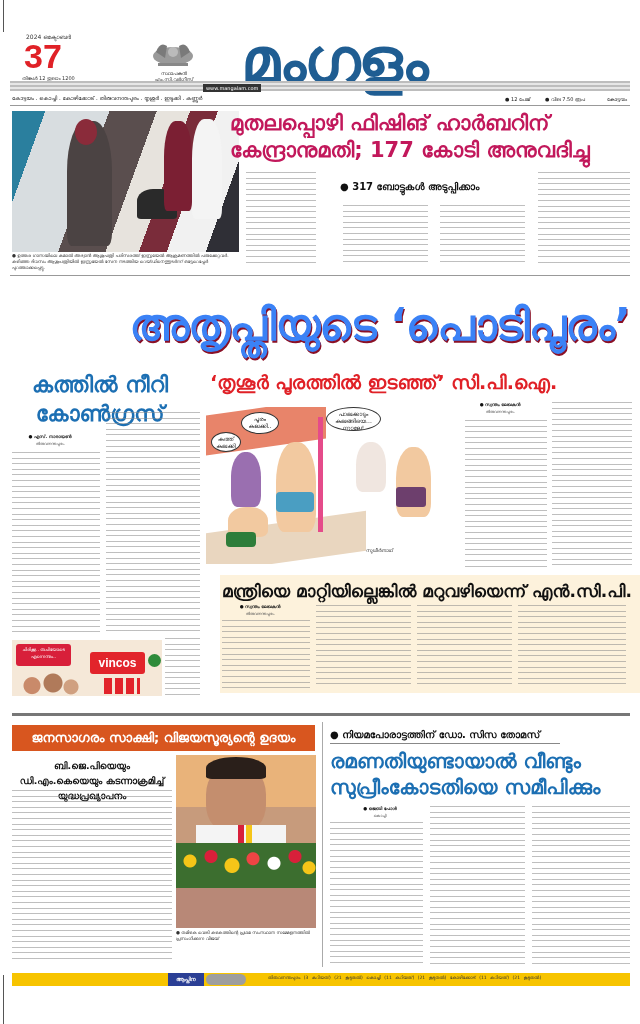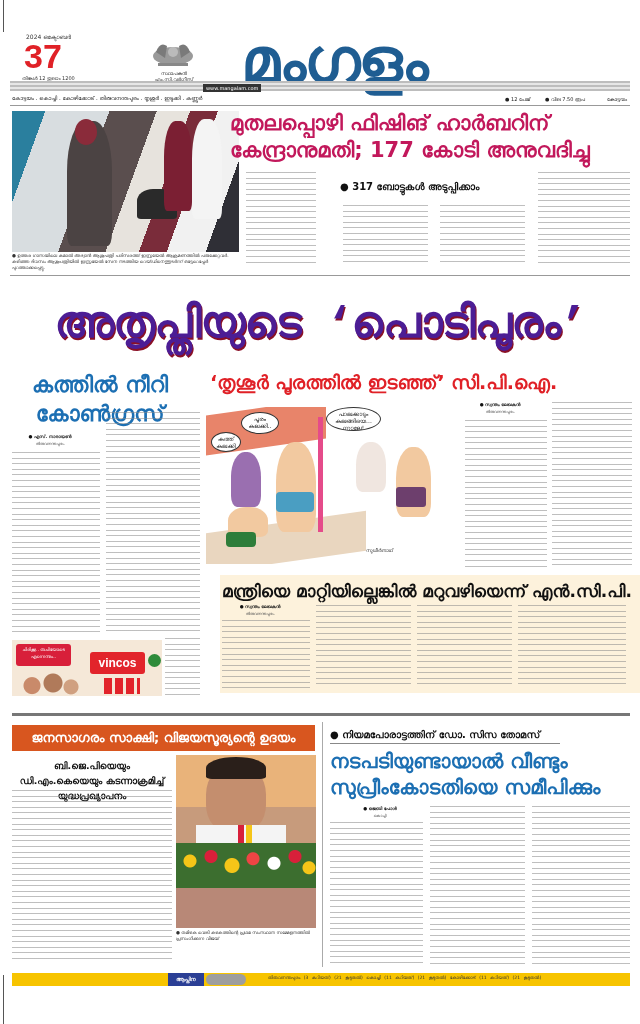--- a/index.html
+++ b/index.html
@@ -26,21 +26,21 @@
   
   .photo1 { left: 12px; top: 111px; width: 227px; height: 141px;
     background: linear-gradient(110deg, #2a7f9e 0 12%, #d8dde0 12% 35%, #5a4e4e 35% 52%, #e7e3dd 52% 64%, #7a2c3a 64% 74%, #f1f1f1 74% 88%, #2f2f36 88% 100%); }
   .photo1 .fig { position:absolute; border-radius: 40% 40% 10% 10%; }
   .caption1 { left: 12px; top: 253px; width: 227px; font-size: 4.5px; color: #333; line-height: 6px; }
   .head1 { left: 230px; top: 110px; width: 392px; font-size: 21px; font-weight: bold; color: #c2185b; line-height: 27px; }
   .bullet-head { left: 340px; top: 181px; font-size: 10px; font-weight: bold; color: #111; }
   .lines { background: repeating-linear-gradient(#8a8a8a 0 1px, transparent 1px 5.6px); opacity: .55; }
 
   
-  .banner { left: 10px; top: 298px; width: 620px; text-align: center; font-size: 44px; font-weight: bold; color: #4c1d95; line-height: 54px; letter-spacing: -1px; text-shadow: 1px 2px 0 #8a1026; font-family: Liberation Mono, monospace; }
+  .banner { left: 10px; top: 298px; width: 620px; text-align: right; font-size: 44px; font-weight: bold; color: #3b82f6; line-height: 54px; letter-spacing: -1px; text-shadow: 1px 2px 0 #8a1026; }
   .congress-head { left: 20px; top: 370px; width: 160px; text-align: center; font-size: 22px; font-weight: bold; color: #1c6fb3; line-height: 29px; }
   .cpi-head { left: 210px; top: 370px; width: 420px; font-size: 19px; font-weight: bold; color: #e02127; line-height: 24px; }
 
   .byline { font-size: 4.5px; font-weight: bold; color: #111; text-align: center; }
   .byline-place { font-size: 4px; color: #555; text-align: center; }
 
   
   .cartoon { left: 206px; top: 407px; width: 238px; height: 157px; background: #fff; overflow: hidden; border: 0; }
   .cartoon .sky { position:absolute; left:0; top:0; width:120px; height:40px; background:#e8846a; transform: skewY(-8deg); }
   .cartoon .floor { position:absolute; left:0; top:115px; width:160px; height:40px; background:#e9d6bf; transform: skewY(-8deg); }
@@ -201,21 +201,21 @@
   <div style="position:absolute;left:62px;top:70px;width:6px;height:40px;background:#d8203a;"></div>
   <div style="position:absolute;left:70px;top:70px;width:6px;height:40px;background:#f5c518;"></div>
   <div class="flowers"></div>
 </div>
 <div class="abs vijay-caption">● തമിഴക വെട്രി കഴകത്തിന്റെ പ്രഥമ സംസ്ഥാന സമ്മേളനത്തിൽ പ്രസംഗിക്കുന്ന വിജയ്</div>
 
 <div class="abs vrule" style="left:322px;top:722px;height:245px;"></div>
 
 <div class="abs cisa-kicker">● നിയമപോരാട്ടത്തിന് ഡോ. സിസ തോമസ്</div>
 <div class="abs cisa-kicker-line"></div>
-<div class="abs cisa-head">നടപടിയുണ്ടായാൽ വീണ്ടും സുപ്രീംകോടതിയെ സമീപിക്കും</div>
+<div class="abs cisa-head">രമണതിയുണ്ടായാൽ വീണ്ടും സുപ്രീംകോടതിയെ സമീപിക്കും</div>
 <div class="abs byline" style="left:355px;top:806px;width:50px;">● ജെബി പോൾ</div>
 <div class="abs byline-place" style="left:355px;top:813px;width:50px;">കൊച്ചി</div>
 <div class="abs lines" style="left:330px;top:822px;width:93px;height:145px;"></div>
 <div class="abs lines" style="left:430px;top:806px;width:95px;height:161px;"></div>
 <div class="abs lines" style="left:532px;top:806px;width:98px;height:161px;"></div>
 
 <div class="abs footer-strip"></div>
 <div class="abs footer-tag">ആപ്തിന</div>
 <div class="abs footer-gray"></div>
 <div class="abs footer-text">തിരുവനന്തപുരം (3 കുറിയത്) (21 കൂടുതൽ)   കൊച്ചി (11 കുറിയത്) (21 കൂടുതൽ)   കോഴിക്കോട് (11 കുറിയത്) (21 കൂടുതൽ)</div>

